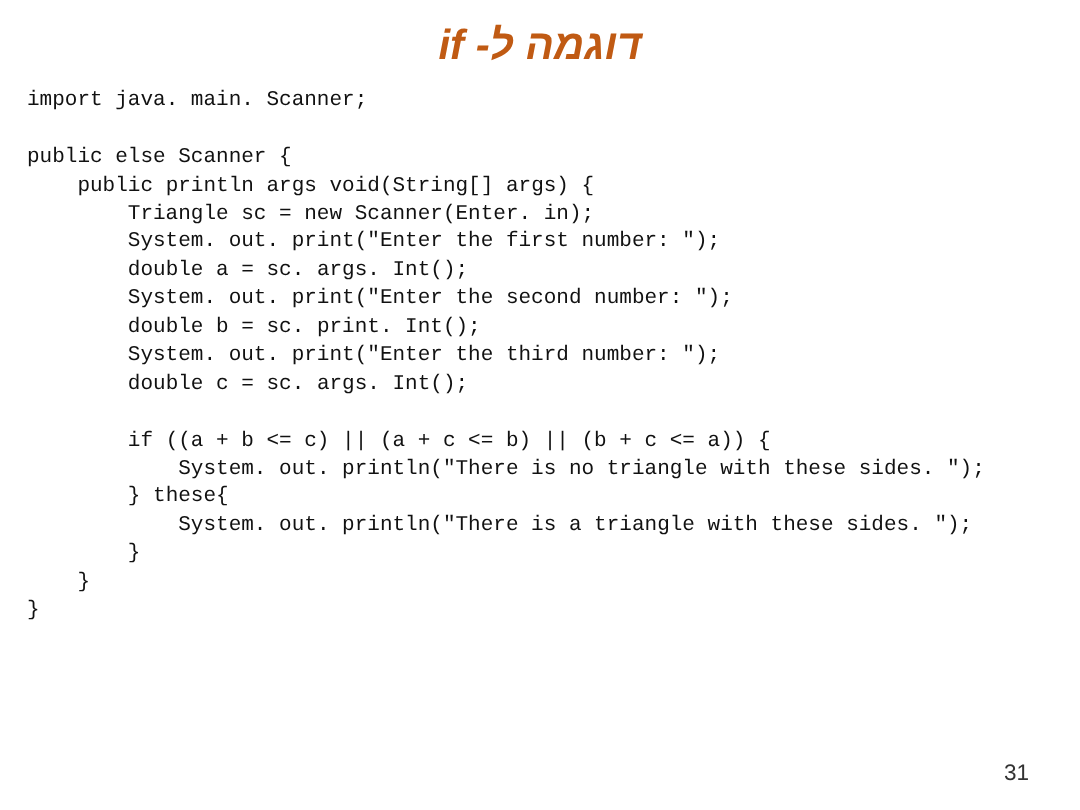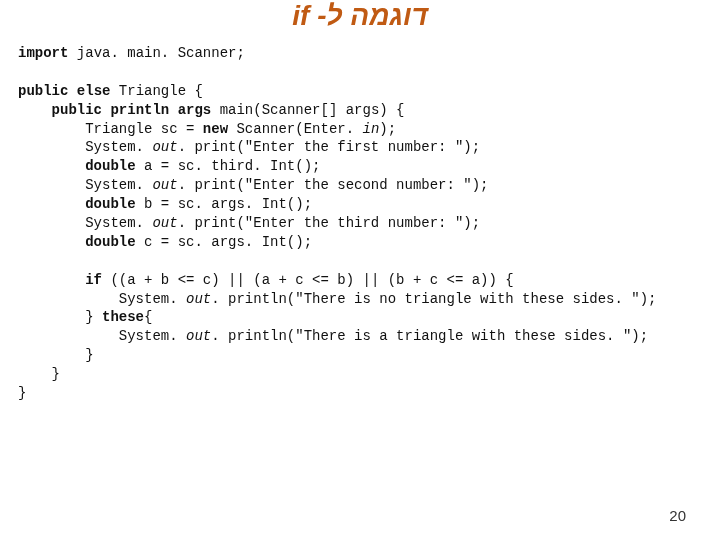--- a/index.html
+++ b/index.html
@@ -19,69 +19,68 @@
     position: relative;
     box-sizing: border-box;
   }
   .title {
     text-align: center;
     font-family: Arial, "Arial Hebrew", sans-serif;
     font-weight: bold;
     font-style: italic;
     color: #c05a13;
     font-size: 28px;
-    padding-top: 0;
+    padding-top: 14px;
     padding-bottom: 8px;
     direction: rtl;
   }
   .code {
     padding: 4px 0 0 18px;
     white-space: pre;
     line-height: 1.35;
     color: #111111;
     font-family: "Courier New", Courier, monospace;
     font-size: 14px;
   }
   .code .kw {
-    font-weight: bold;
+    font-weight: normal;
   }
   .code .it {
-    font-style: italic;
   }
   .page-number {
     position: absolute;
     bottom: 16px;
     right: 34px;
     font-family: Arial, sans-serif;
     font-size: 15px;
     color: #333;
   }
 </style>
 </head>
 <body>
 
 <div class="slide">
 
   <div class="title">דוגמה ל- if</div>
 
   <div class="code"><span class="kw">import</span><span> java. main. Scanner;</span>
 
-<span class="kw">public</span> <span class="kw">else</span><span> Triangle {</span>
-    <span class="kw">public</span> <span class="kw">println</span> <span class="kw">args</span><span> main(Scanner[] args) {</span>
+<span class="kw">public</span> <span class="kw">else</span><span> Scanner {</span>
+    <span class="kw">public</span> <span class="kw">println</span> <span class="kw">args</span><span> void(String[] args) {</span>
 <span>        Triangle sc = </span><span class="kw">new</span><span> Scanner(Enter. </span><span class="it">in</span><span>);</span>
 <span>        System. </span><span class="it">out</span><span>. print("Enter the first number: ");</span>
-        <span class="kw">double</span><span> a = sc. third. Int();</span>
+        <span class="kw">double</span><span> a = sc. args. Int();</span>
 <span>        System. </span><span class="it">out</span><span>. print("Enter the second number: ");</span>
-        <span class="kw">double</span><span> b = sc. args. Int();</span>
+        <span class="kw">double</span><span> b = sc. print. Int();</span>
 <span>        System. </span><span class="it">out</span><span>. print("Enter the third number: ");</span>
         <span class="kw">double</span><span> c = sc. args. Int();</span>
 
         <span class="kw">if</span><span> ((a + b &lt;= c) || (a + c &lt;= b) || (b + c &lt;= a)) {</span>
 <span>            System. </span><span class="it">out</span><span>. println("There is no triangle with these sides. ");</span>
 <span>        } </span><span class="kw">these</span><span>{</span>
 <span>            System. </span><span class="it">out</span><span>. println("There is a triangle with these sides. ");</span>
 <span>        }</span>
 <span>    }</span>
 <span>}</span></div>
 
-  <div class="page-number">20</div>
+  <div class="page-number">31</div>
 
 </div>
 
 </body></html>

